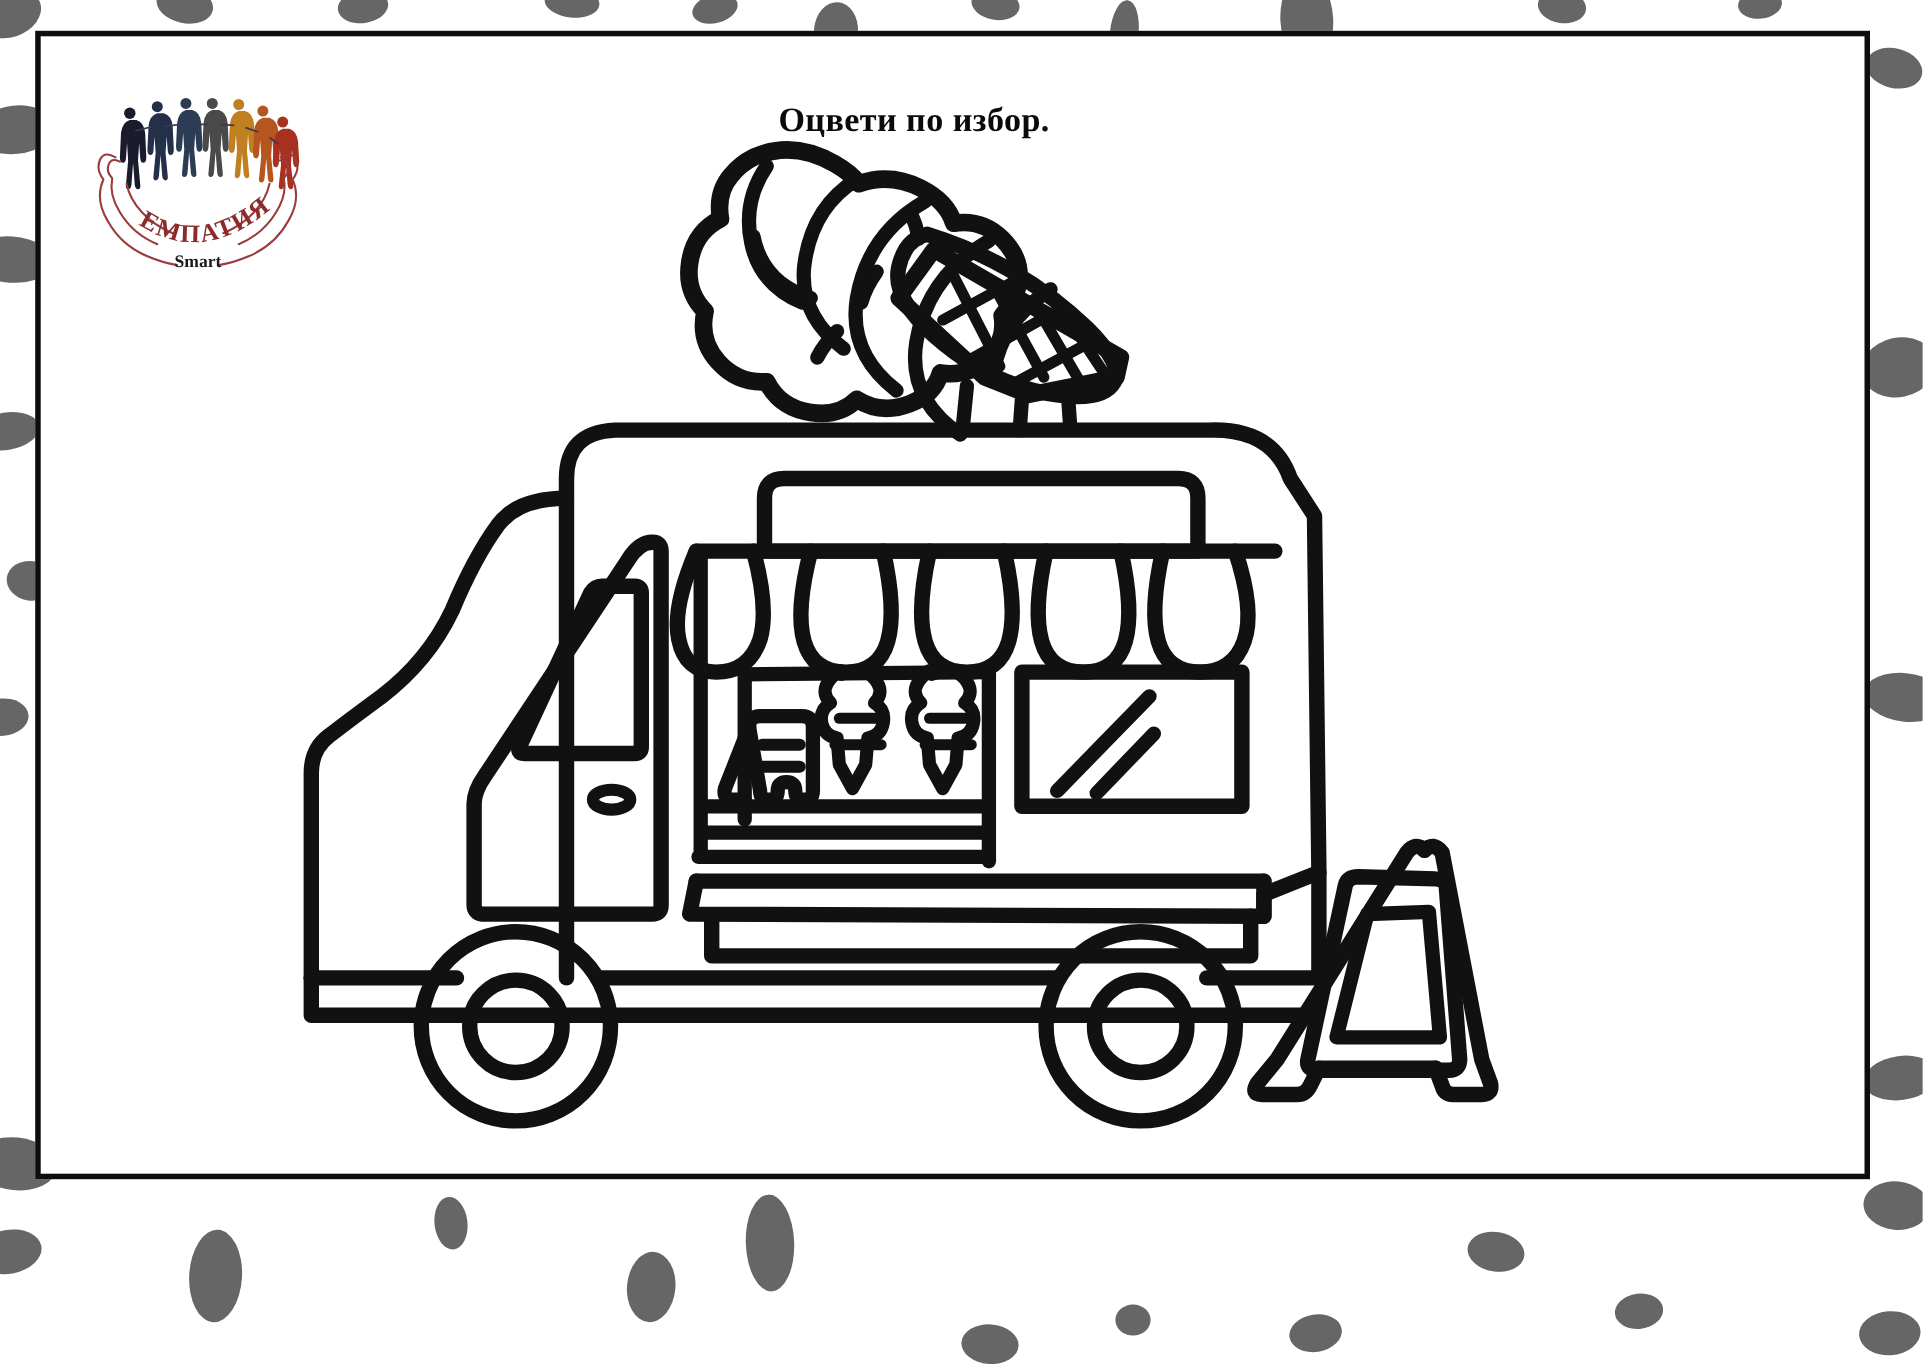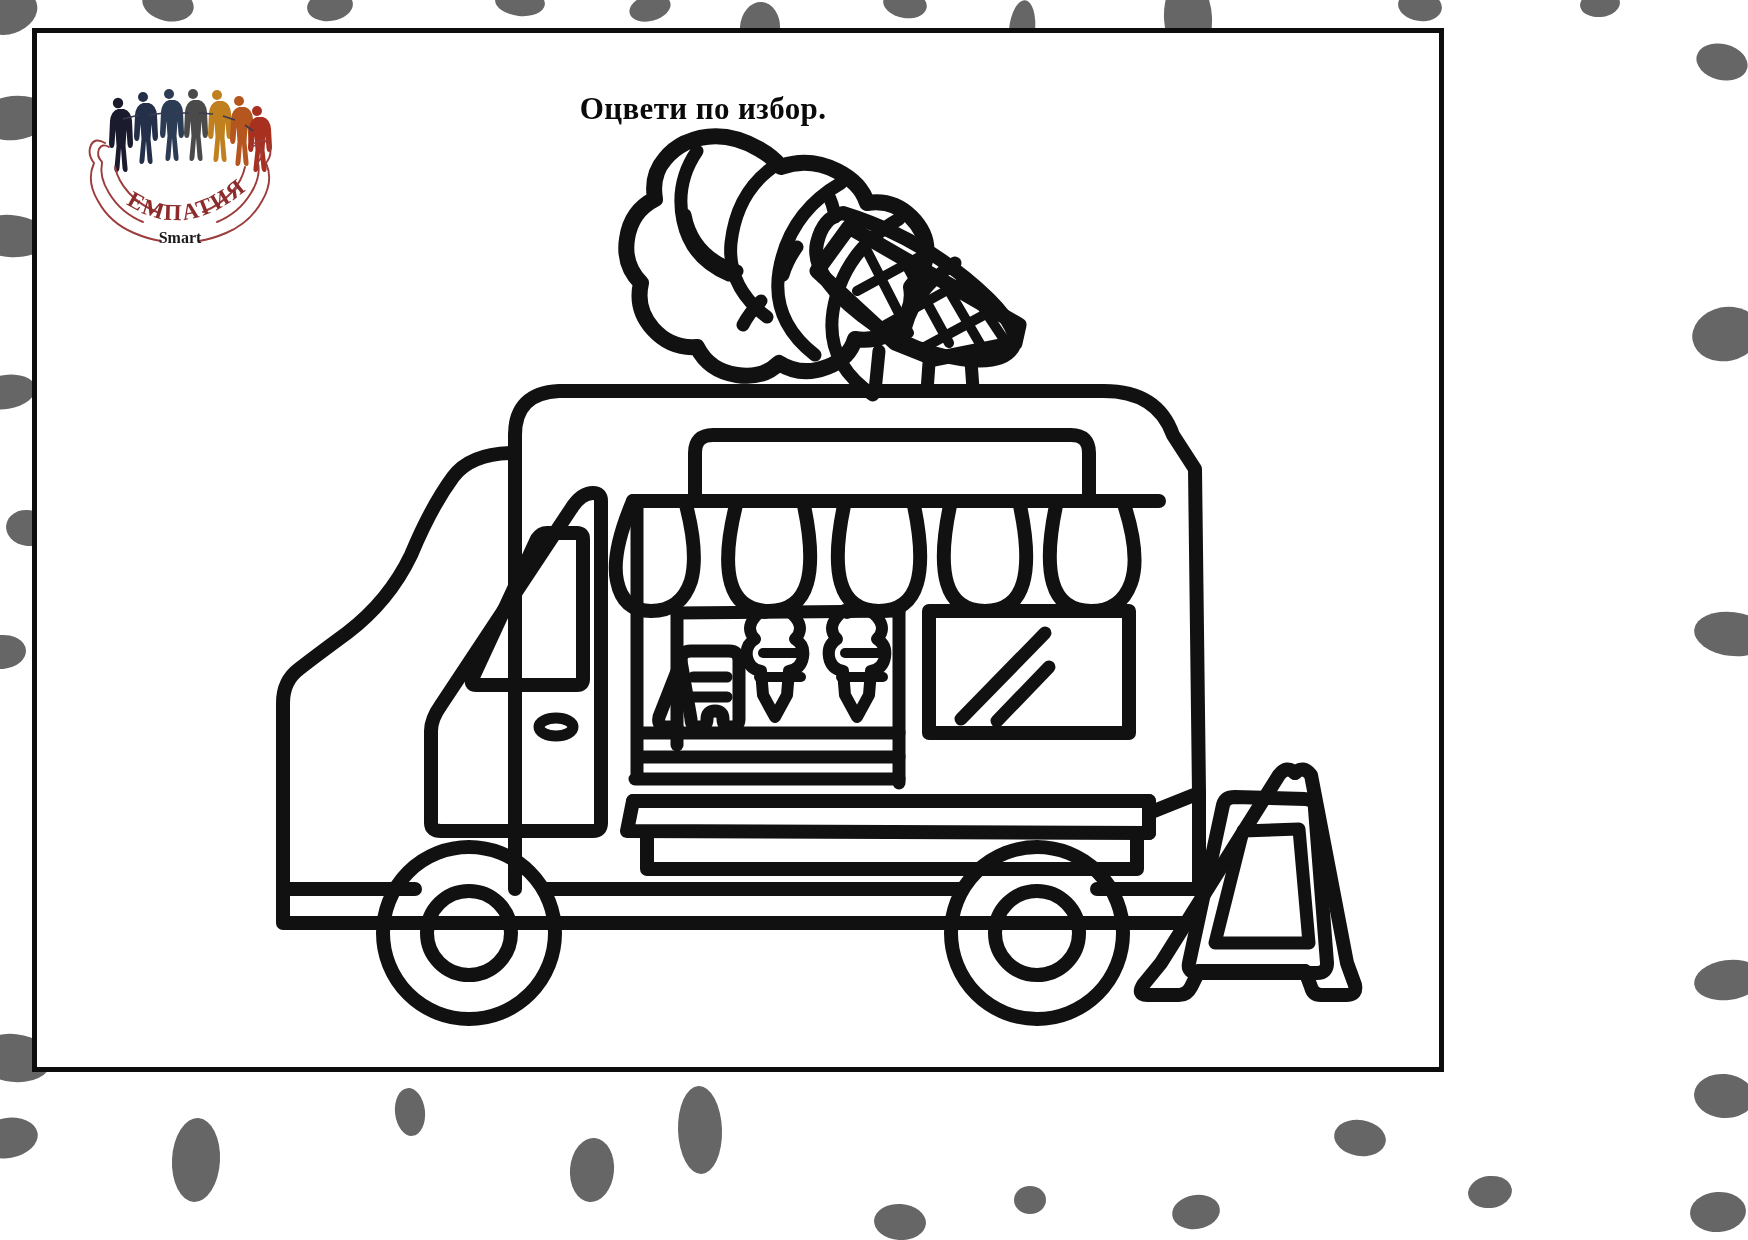--- a/index.html
+++ b/index.html
@@ -22,21 +22,21 @@
   }
   #dot-layer .dot {
     position: absolute;
     background: #666666;
     border-radius: 50%;
   }
   #sheet {
     position: absolute;
     left: 32px;
     top: 28px;
-    width: 1412px;
+    width: 1668px;
     height: 1044px;
     background: #ffffff;
     border: 5px solid #0d0d0d;
     box-sizing: border-box;
     z-index: 2;
   }
   #logo {
     position: absolute;
     left: 48px;
     top: 40px;

